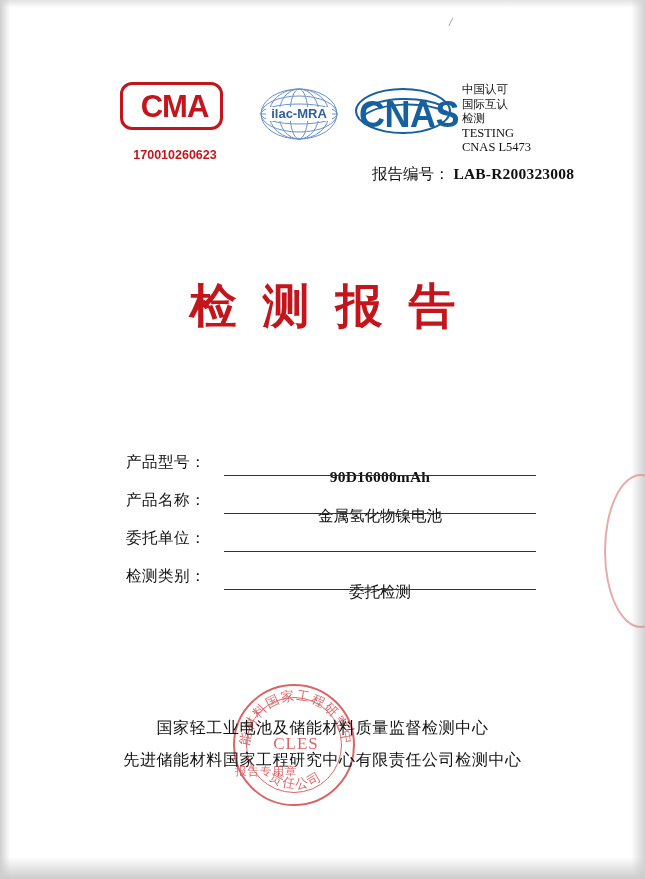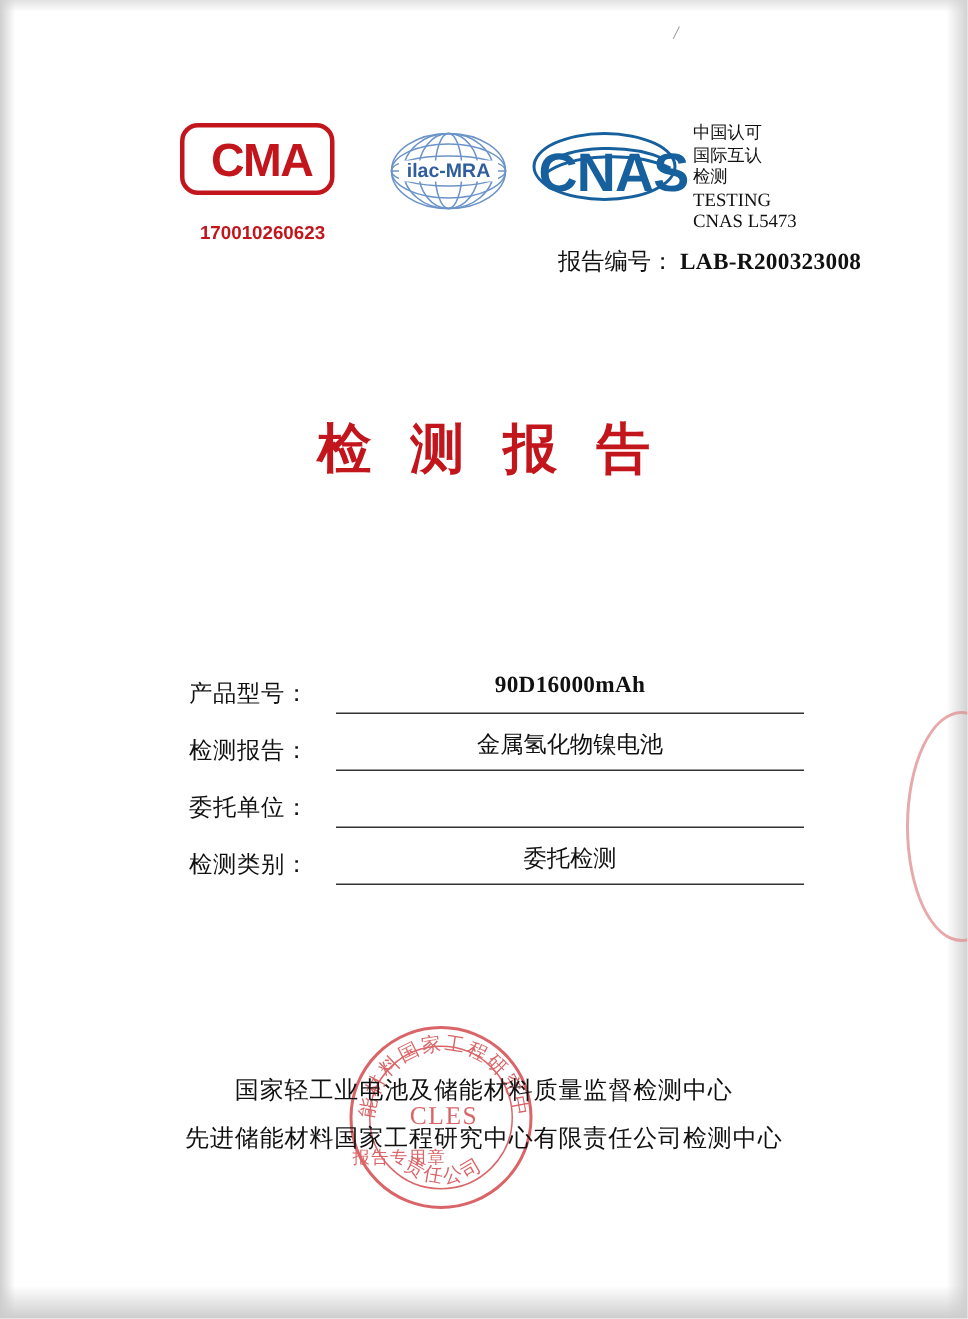--- a/index.html
+++ b/index.html
@@ -179,21 +179,21 @@
 
   
   .doc-title {
     position: absolute;
     left: 0;
     top: 275px;
     width: 645px;
     text-align: center;
     font-family: "DejaVu Serif", serif;
     font-weight: bold;
-    font-size: 36px;
+    font-size: 47px;
     color: #c3161c;
     letter-spacing: 26px;
     text-indent: 26px;
   }
 
   
   .fields {
     position: absolute;
     left: 126px;
     top: 448px;
@@ -216,21 +216,21 @@
     position: absolute;
     left: 98px;
     right: 0;
     top: 27px;
     border-bottom: 1px solid #333;
   }
   .field-value {
     position: absolute;
     left: 98px;
     right: 0;
-    top: 0;
+    top: 20px;
     text-align: center;
     font-size: 15.5px;
     color: #111;
   }
   .field-value.bold {
     font-weight: bold;
     letter-spacing: 0.2px;
   }
 
   
@@ -385,21 +385,21 @@
 
   <div class="fields">
 
     <div class="field-row">
       <div class="field-label">产品型号：</div>
       <div class="field-value bold">90D16000mAh</div>
       <div class="field-line"></div>
     </div>
 
     <div class="field-row">
-      <div class="field-label">检测报告：</div>
+      <div class="field-label">产品名称：</div>
       <div class="field-value">金属氢化物镍电池</div>
       <div class="field-line"></div>
     </div>
 
     <div class="field-row">
       <div class="field-label">委托单位：</div>
       <div class="field-line"></div>
     </div>
 
     <div class="field-row">

